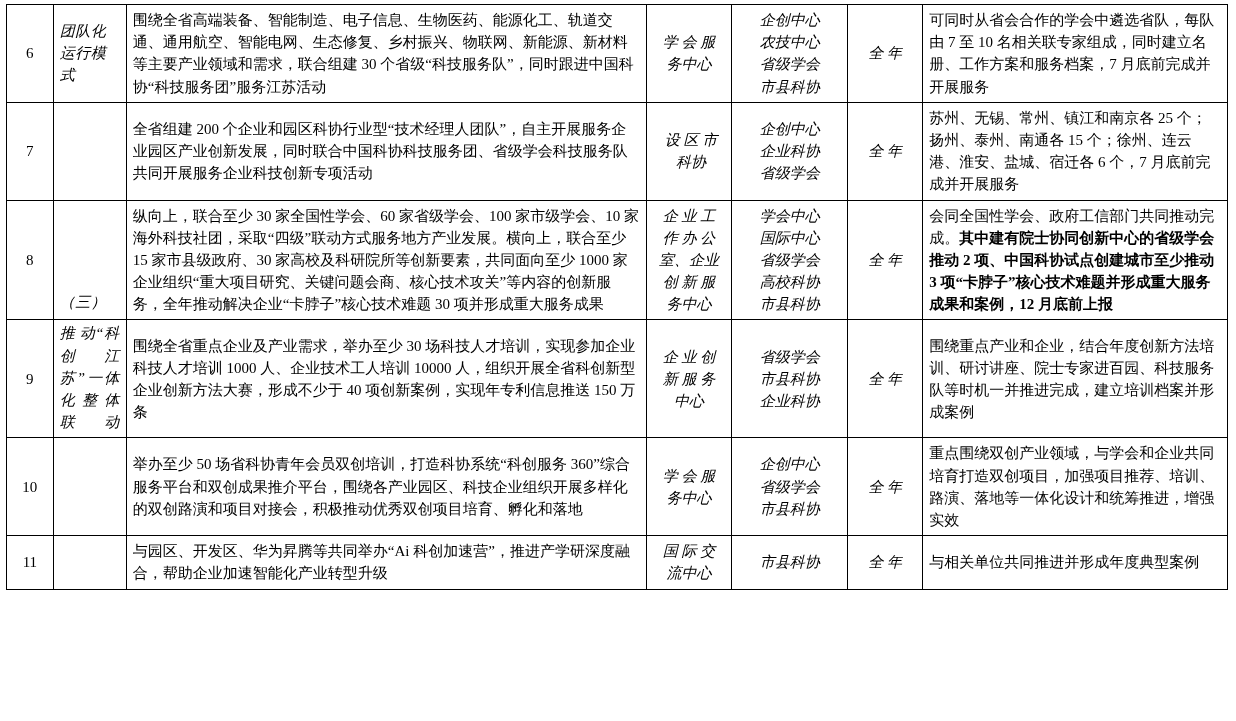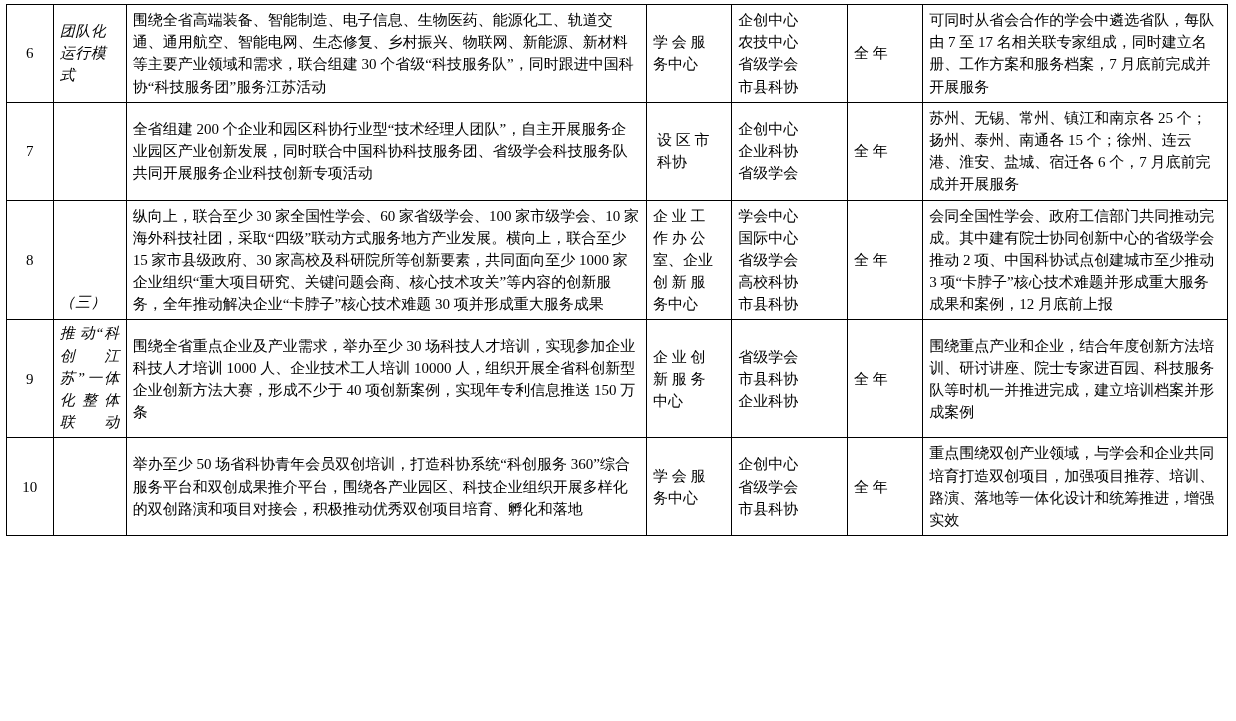--- a/index.html
+++ b/index.html
@@ -40,38 +40,40 @@
   .col-lead    { width: 84px;  text-align: center; }
   .col-coop    { width: 114px; text-align: center; }
   .col-time    { width: 74px;  text-align: center; }
   .col-result  { width: 300px; text-align: justify; text-justify: inter-ideograph; }
 
   .cell-num {
     font-size: 15px;
     text-align: center;
   }
   .cell-center-narrow {
+    text-align: center;
     line-height: 1.5;
+    font-style: italic;
   }
   .cell-body {
     text-indent: 0;
     margin-top: 19px;
   }
   .grouplabel {
     line-height: 1.55;
     letter-spacing: 0.5px;
     font-style: italic;
   }
   .grouplabel-justify {
     text-align: justify;
     text-align-last: justify;
     padding-left: 2px;
     padding-right: 2px;
   }
-  b, .bold { font-weight: normal; }
+  b, .bold { font-weight: bold; }
 </style>
 </head>
 <body>
 
 <div class="page">
   <table class="plan-table">
     <colgroup>
       <col class="col-no">
       <col class="col-group">
       <col class="col-content">
@@ -86,21 +88,21 @@
         <td class="cell-num">6</td>
         <td class="grouplabel">团队化运行模式</td>
         <td class="cell-body">围绕全省高端装备、智能制造、电子信息、生物医药、能源化工、轨道交通、通用航空、智能电网、生态修复、乡村振兴、物联网、新能源、新材料等主要产业领域和需求，联合组建 30 个省级“科技服务队”，同时跟进中国科协“科技服务团”服务江苏活动</td>
         <td class="cell-center-narrow" style="white-space:pre-line;">学 会 服
 务中心</td>
         <td class="cell-center-narrow" style="white-space:pre-line;">企创中心
 农技中心
 省级学会
 市县科协</td>
         <td class="cell-center-narrow">全 年</td>
-        <td class="cell-body">可同时从省会合作的学会中遴选省队，每队由 7 至 17 名相关联专家组成，同时建立名册、工作方案和服务档案，7 月底前完成并开展服务</td>
+        <td class="cell-body">可同时从省会合作的学会中遴选省队，每队由 7 至 10 名相关联专家组成，同时建立名册、工作方案和服务档案，7 月底前完成并开展服务</td>
       </tr>
 
       <tr>
         <td class="cell-num">7</td>
         <td class="grouplabel"></td>
         <td class="cell-body">全省组建 200 个企业和园区科协行业型“技术经理人团队”，自主开展服务企业园区产业创新发展，同时联合中国科协科技服务团、省级学会科技服务队共同开展服务企业科技创新专项活动</td>
         <td class="cell-center-narrow" style="white-space:pre-line;padding-left:10px;">设 区 市
 科协</td>
         <td class="cell-center-narrow" style="white-space:pre-line;">企创中心
 企业科协
@@ -151,15 +153,25 @@
         <td class="cell-body">举办至少 50 场省科协青年会员双创培训，打造科协系统“科创服务 360”综合服务平台和双创成果推介平台，围绕各产业园区、科技企业组织开展多样化的双创路演和项目对接会，积极推动优秀双创项目培育、孵化和落地</td>
         <td class="cell-center-narrow" style="white-space:pre-line;">学 会 服
 务中心</td>
         <td class="cell-center-narrow" style="white-space:pre-line;">企创中心
 省级学会
 市县科协</td>
         <td class="cell-center-narrow">全 年</td>
         <td class="cell-body">重点围绕双创产业领域，与学会和企业共同培育打造双创项目，加强项目推荐、培训、路演、落地等一体化设计和统筹推进，增强实效</td>
       </tr>
 
+      <tr>
+        <td class="cell-num">11</td>
+        <td class="grouplabel"></td>
+        <td class="cell-body">与园区、开发区、华为昇腾等共同举办“Ai 科创加速营”，推进产学研深度融合，帮助企业加速智能化产业转型升级</td>
+        <td class="cell-center-narrow" style="white-space:pre-line;">国 际 交
+流中心</td>
+        <td class="cell-center-narrow" style="white-space:pre-line;">市县科协</td>
+        <td class="cell-center-narrow">全 年</td>
+        <td class="cell-body">与相关单位共同推进并形成年度典型案例</td>
+      </tr>
     </tbody>
   </table>
 </div>
 
 </body></html>

